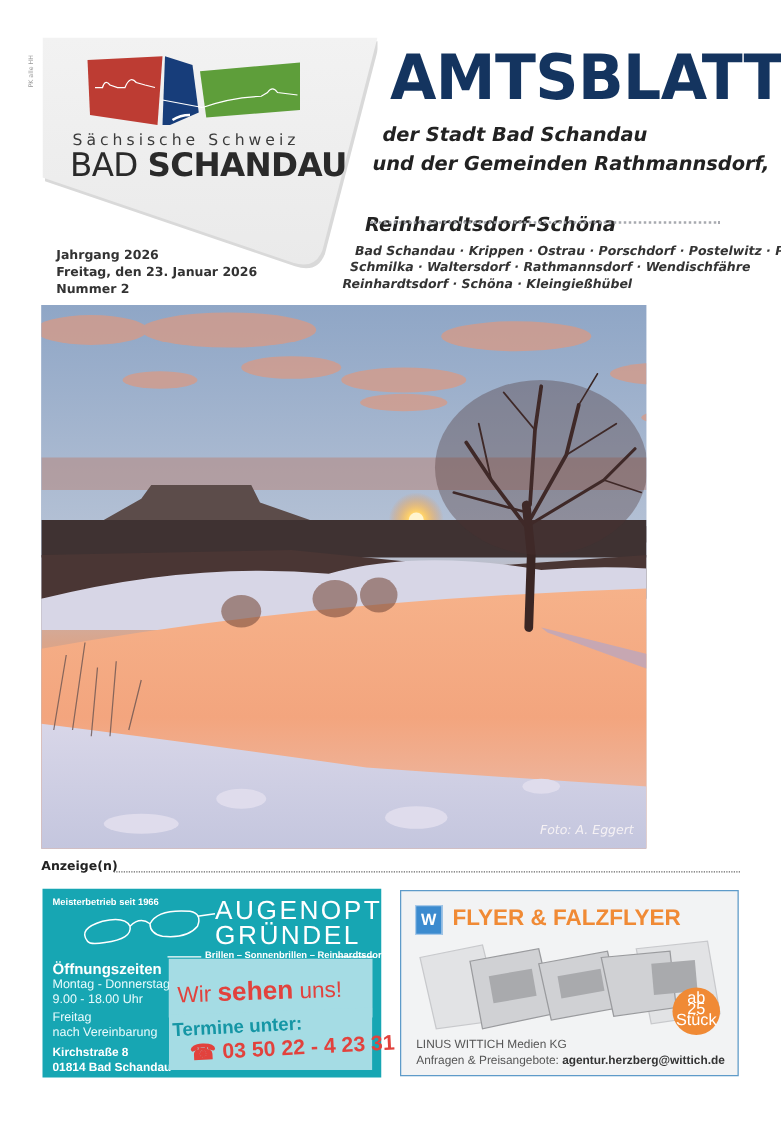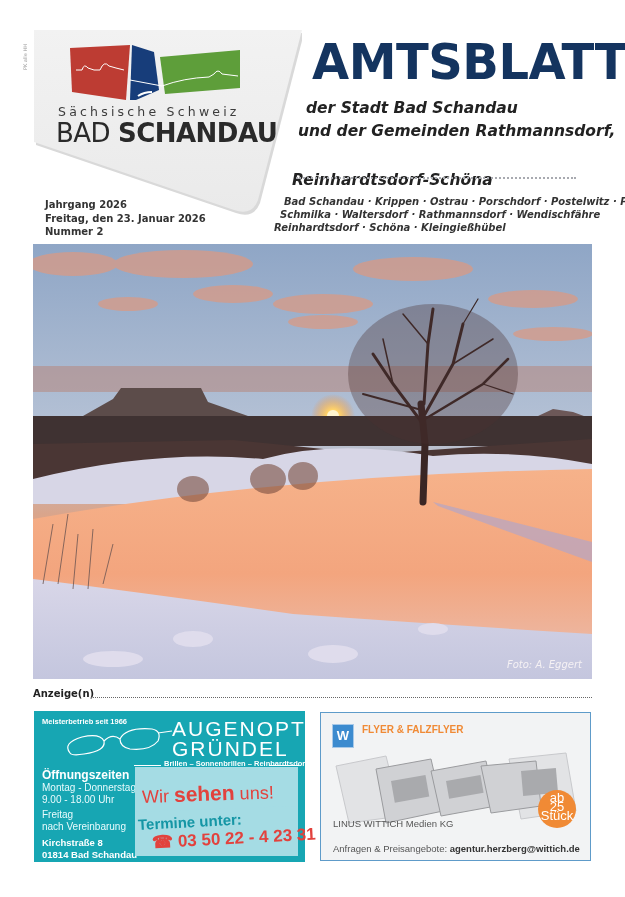--- a/index.html
+++ b/index.html
@@ -28,21 +28,21 @@
   
   .issue { left:45px; top:198px; font-size:10px; font-weight:bold; color:#333; line-height:13.5px; font-family:"DejaVu Sans", sans-serif; }
 
   
   .places { font-size:10px; font-style:italic; font-weight:bold; color:#333; white-space:nowrap; font-family:"DejaVu Sans", sans-serif; }
   .pl1 { left:284px; top:196px; }
   .pl2 { left:280px; top:209px; }
   .pl3 { left:274px; top:222px; }
 
   
-  .photo { left:33px; top:244px; width:559px; height:435px; overflow:hidden; background:#9fb1cc; }
+  .photo { left:33px; top:244px; width:484px; height:435px; overflow:hidden; background:#9fb1cc; }
   .photo svg { display:block; }
   .photo-credit { right:10px; bottom:9px; color:#f5f1f4; font-style:italic; font-size:10px; font-family:"DejaVu Sans", sans-serif; }
 
   
   .ad-label { left:33px; top:688px; font-size:10px; font-weight:bold; color:#222; white-space:nowrap; }
   .dl-ad { left:91px; top:697px; width:501px; border-top:1.6px dotted #666; }
 
   
   .ad1 { left:34px; top:711px; width:271px; height:151px; background:#17a6b3; color:#fff; font-family:"Liberation Sans", sans-serif; }
   .ad1 .meister { left:8px; top:6px; font-size:7.5px; font-weight:bold; }
@@ -57,23 +57,23 @@
   .ad1 .panel-top { left:101px; top:56px; width:163px; height:47px; background:#a5dce4; }
   .ad1 .panel-bot { left:101px; top:95px; width:163px; height:50px; background:#a5dce4; clip-path:polygon(0 12%, 100% 0, 100% 100%, 0 100%); }
   .ad1 .wir { left:108px; top:73px; font-size:18px; color:#e2423d; white-space:nowrap; transform:rotate(-2deg); transform-origin:left; }
   .ad1 .wir b { font-size:21px; }
   .ad1 .termine { left:104px; top:105px; font-size:15px; font-weight:bold; color:#1596a5; transform:rotate(-3deg); transform-origin:left; white-space:nowrap; }
   .ad1 .phone { left:118px; top:121px; font-size:17px; font-weight:bold; color:#e2423d; transform:rotate(-3deg); transform-origin:left; white-space:nowrap; }
 
   
   .ad2 { left:320px; top:712px; width:271px; height:149px; background:#f2f3f4; border:1.5px solid #5e9bc9; box-sizing:border-box; font-family:"Liberation Sans", sans-serif; overflow:hidden; }
   .ad2 .wlogo { left:11px; top:11px; width:22px; height:24px; background:#3c8bcf; border:1px solid #a8c9e8; box-sizing:border-box; color:#fff; font-size:13px; font-weight:bold; text-align:center; line-height:22px; }
-  .ad2 .flyer-title { left:41px; top:11px; font-size:10px; font-weight:bold; color:#f08a35; white-space:nowrap; }
+  .ad2 .flyer-title { left:41px; top:11px; font-size:18px; font-weight:bold; color:#f08a35; white-space:nowrap; }
   .ad2 .badge { left:217px; top:77px; width:38px; height:38px; border-radius:50%; background:#f08a35; color:#fff; font-size:13px; text-align:center; line-height:9px; padding-top:3px; box-sizing:border-box; }
-  .ad2 .company { left:12px; top:105px; font-size:9.5px; color:#555; white-space:nowrap; }
+  .ad2 .company { left:12px; top:117px; font-size:9.5px; color:#555; white-space:nowrap; }
   .ad2 .contact { left:12px; top:130px; font-size:9.5px; color:#555; white-space:nowrap; }
   .ad2 .contact b { color:#333; }
 </style>
 </head>
 <body>
 
 <div class="abs side-mark">PK alle HH</div>
 
 <div class="abs logo-card">
   <svg width="268" height="190" viewBox="0 0 268 190">

